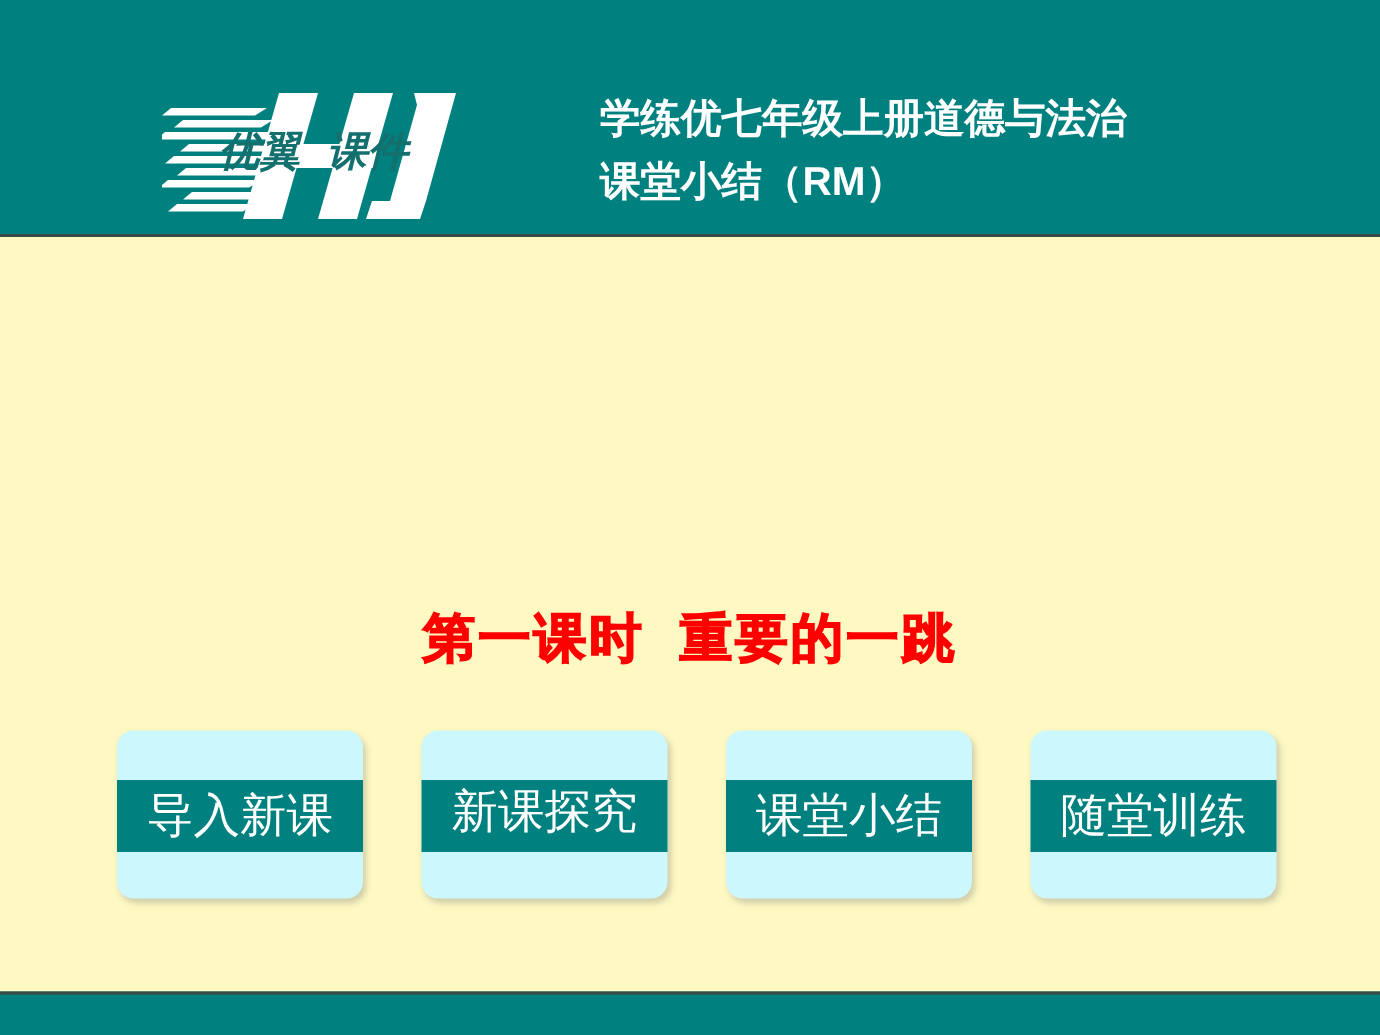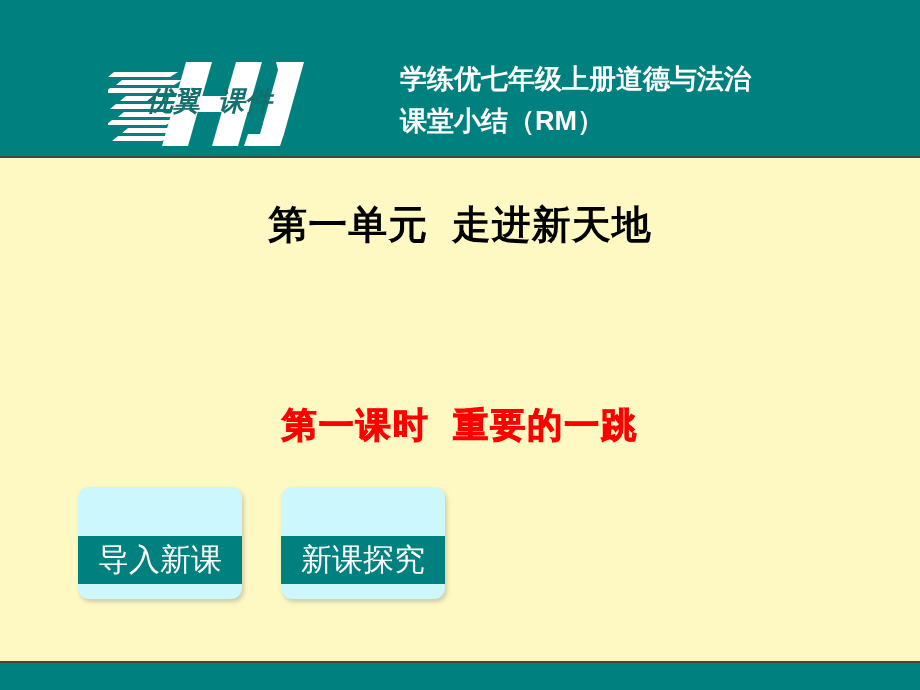--- a/index.html
+++ b/index.html
@@ -99,21 +99,20 @@
   .nav-btn .band {
     position: absolute;
     left: 0;
     top: 33px;
     width: 164px;
     height: 48px;
     background: #00807e;
     display: flex;
     align-items: center;
     justify-content: center;
-    margin-top: 16px;
   }
   .nav-btn .band span {
     color: #ffffff;
     font-size: 31px;
     font-weight: normal;
     letter-spacing: 0px;
     line-height: 48px;
   }
 
   
@@ -163,38 +162,47 @@
       </svg>
     </div>
 
     <div id="header-title">
       <span>学练优七年级上册道德与法治</span>
       <span class="line2">课堂小结（RM）</span>
     </div>
 
   </div>
 
-  <div class="slide-line" id="unit-title">第一单元  走进新天地</div>
 
 
   <div class="slide-line" id="period-title">第一课时  重要的一跳</div>
 
   <div id="nav">
 
     <div class="nav-btn" style="left:78px;">
       <div class="band">
         <span>导入新课</span>
       </div>
     </div>
 
-    <div class="nav-btn" style="left:281px;">
+    <div class="nav-btn" style="left:281px;font-family:Liberation Mono, monospace;">
       <div class="band">
         <span>新课探究</span>
       </div>
     </div>
 
-
+    <div class="nav-btn" style="left:484px;">
+      <div class="band">
+        <span>课堂小结</span>
+      </div>
+    </div>
+
+    <div class="nav-btn" style="left:687px;">
+      <div class="band">
+        <span>随堂训练</span>
+      </div>
+    </div>
 
   </div>
 
   <div id="footer"></div>
 
 </div>
 
 </body></html>

